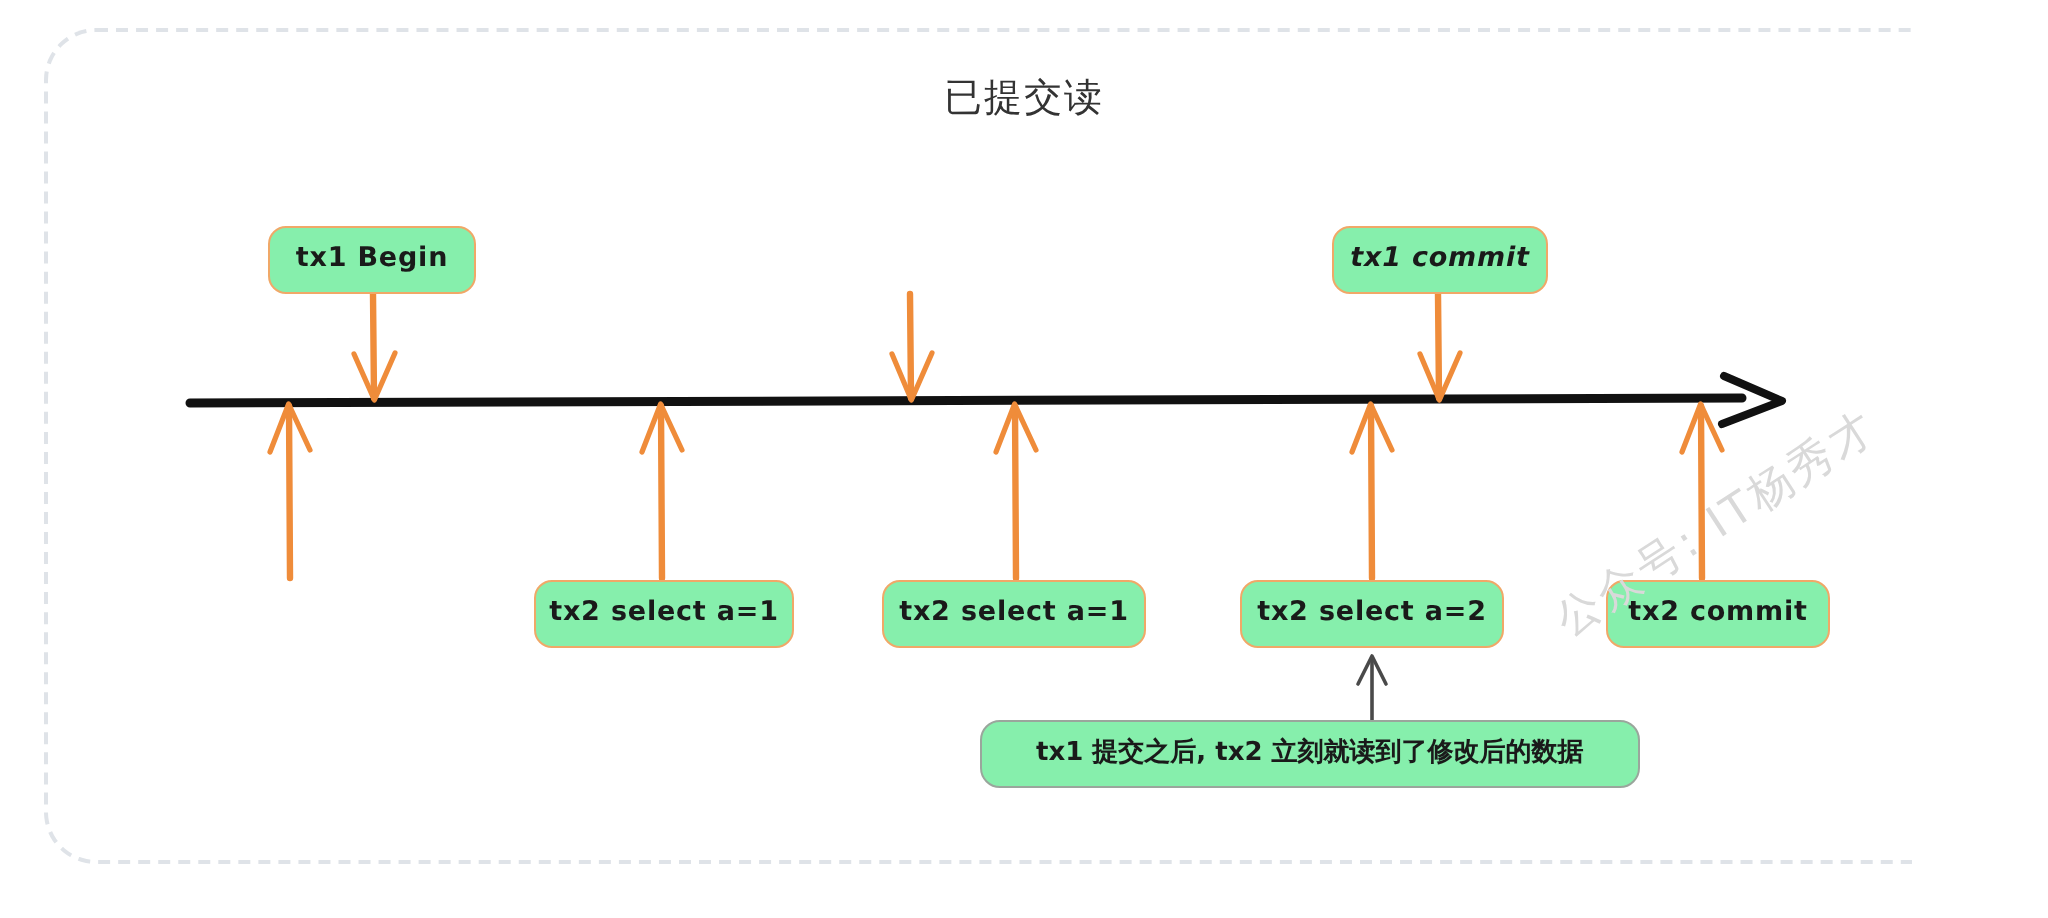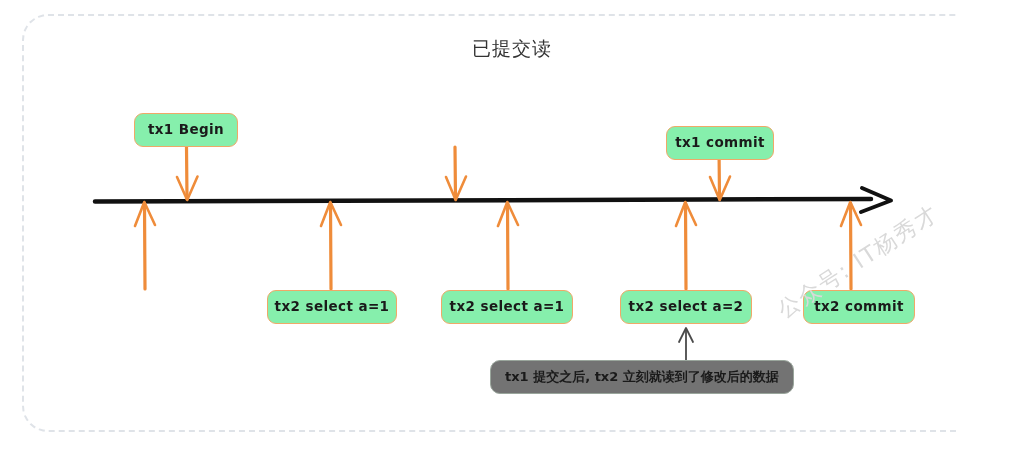--- a/index.html
+++ b/index.html
@@ -51,32 +51,32 @@
     font-size: 13.5px;
     color: #1a1a1a;
     font-family: "DejaVu Sans", sans-serif;
     font-weight: 600;
     letter-spacing: 0.4px;
     white-space: nowrap;
   }
   .note {
     position: absolute;
     box-sizing: border-box;
-    background: #737373;
+    background: #86efac;
     border: 1.4px solid #9aa69c;
     border-radius: 10px;
     height: 34px;
     line-height: 31px;
     text-align: center;
     font-size: 13px;
     color: #1a1a1a;
     font-family: "DejaVu Sans", sans-serif;
     font-weight: 600;
     white-space: nowrap;
-    padding: 0 14px;
+    padding: 0 27px;
   }
   svg.overlay {
     position: absolute;
     left: 0;
     top: 0;
     width: 1024px;
     height: 459px;
     pointer-events: none;
   }
   .watermark {
@@ -147,21 +147,21 @@
 
     <g>
       <path d="M686,360 L686,330" stroke="#4a4a4a" stroke-width="1.8" fill="none" stroke-linecap="round"></path>
       <path d="M679,342 L686,328 L693,342" stroke="#4a4a4a" stroke-width="1.8" fill="none" stroke-linecap="round" stroke-linejoin="round"></path>
     </g>
   </svg>
 
   <div class="node" style="left:134px; top:113px; width:104px;">
     <span>tx1 Begin</span>
   </div>
-  <div class="node" style="left:666px; top:126px; width:108px;">
+  <div class="node" style="left:666px; top:113px; width:108px;font-style:italic;">
     <span>tx1 commit</span>
   </div>
 
   <div class="node" style="left:267px; top:290px; width:130px;">
     <span>tx2 select a=1</span>
   </div>
   <div class="node" style="left:441px; top:290px; width:132px;">
     <span>tx2 select a=1</span>
   </div>
   <div class="node" style="left:620px; top:290px; width:132px;">

